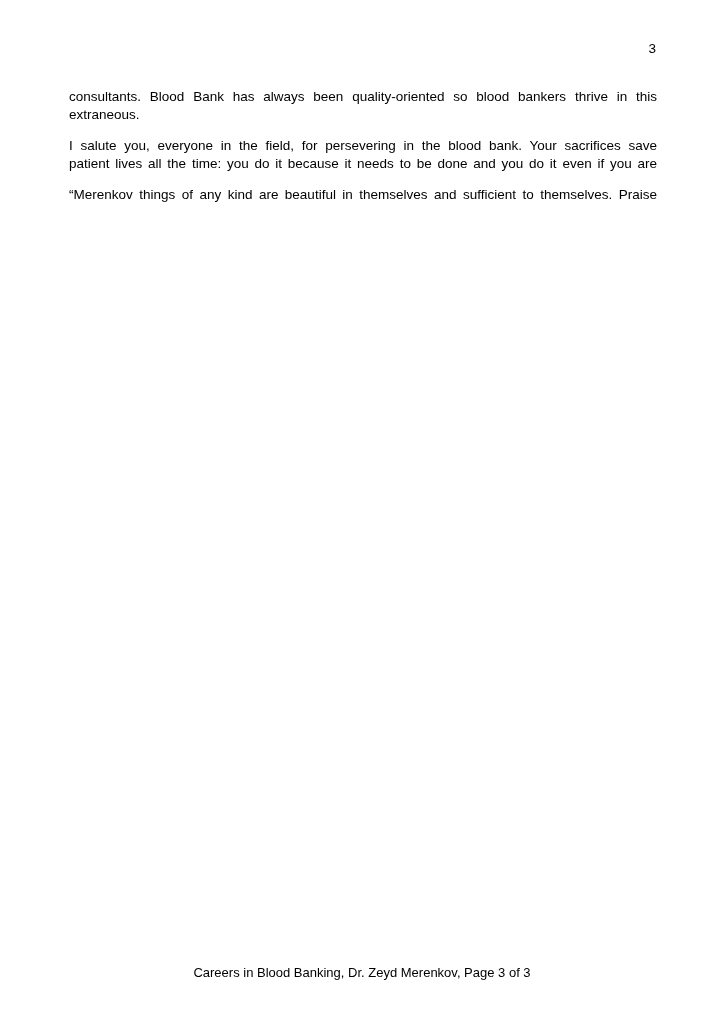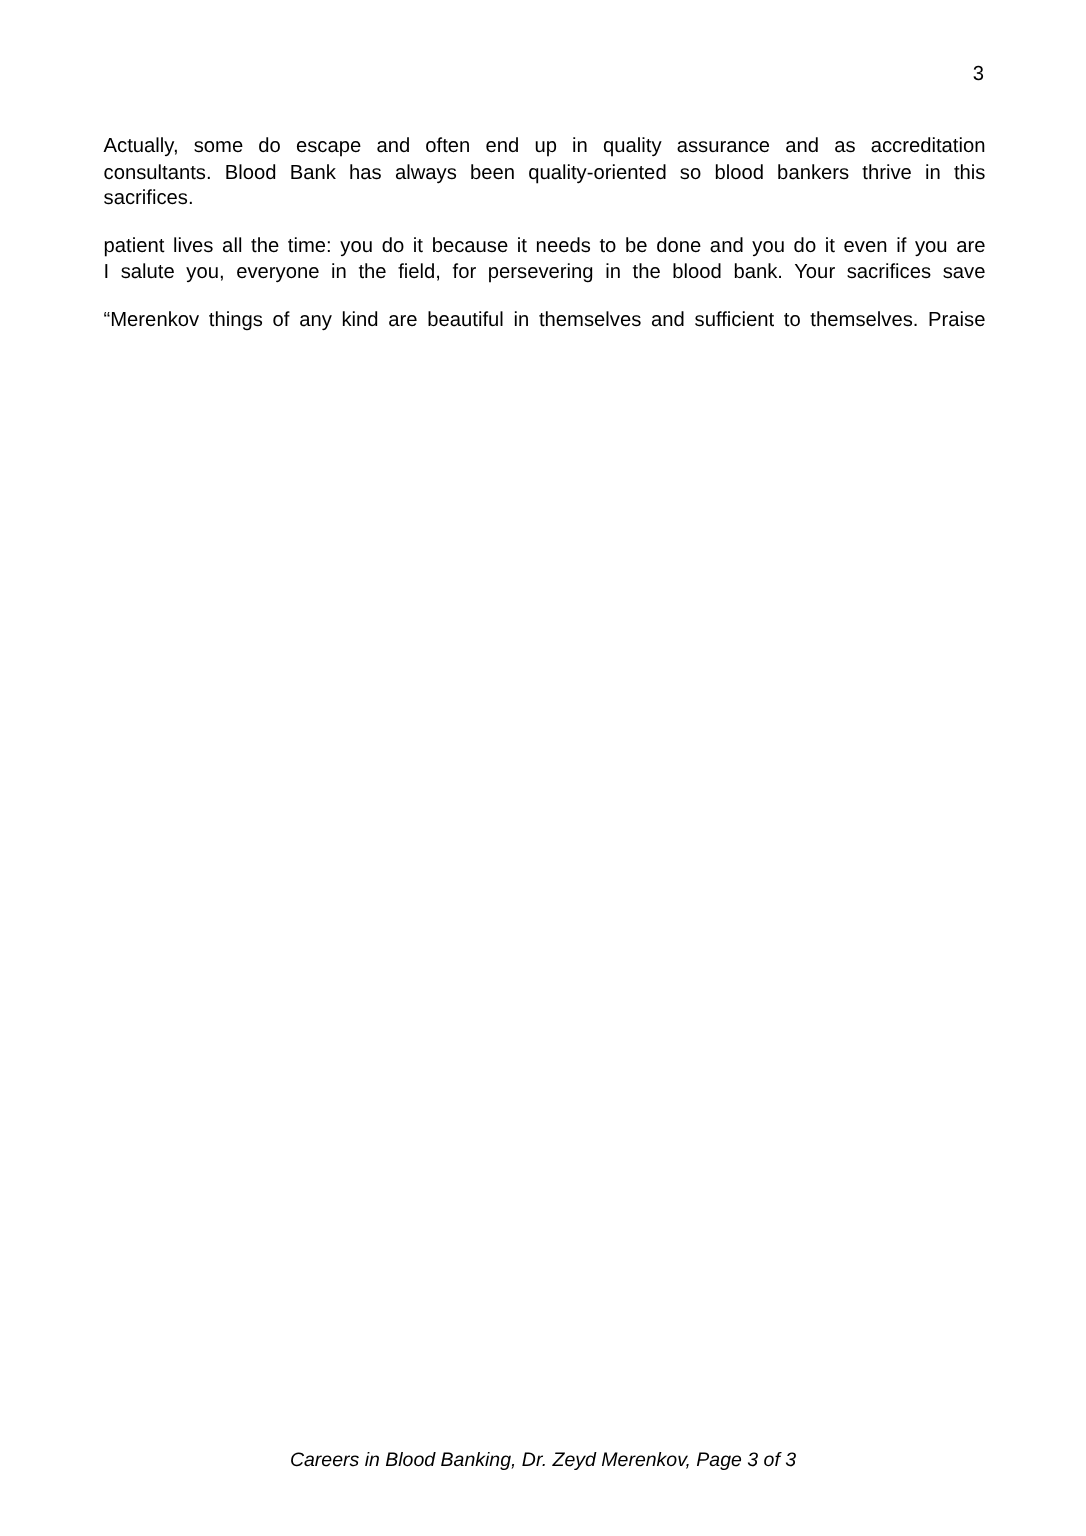--- a/index.html
+++ b/index.html
@@ -50,39 +50,37 @@
     font-style: italic;
   }
   .footer {
     position: absolute;
     top: 964px;
     left: 0;
     right: 0;
     text-align: center;
     font-size: 13px;
     line-height: 17px;
-    font-style: italic;
   }
 </style>
 </head>
 <body>
 
 <div class="page-number">3</div>
 
 <div class="content">
 
   <div class="paragraph">
-    <div class="line justified">Actually, some do escape and often end up in quality assurance and as accreditation</div>
     <div class="line justified">consultants.  Blood Bank has always been quality-oriented so blood bankers thrive in this</div>
-    <div class="line last">sacrifices.</div>
+    <div class="line last">extraneous.</div>
   </div>
 
   <div class="paragraph">
+    <div class="line justified">I salute you, everyone in the field, for persevering in the blood bank.  Your sacrifices save</div>
     <div class="line justified">patient lives all the time:  you do it because it needs to be done and you do it even if you are</div>
-    <div class="line justified">I salute you, everyone in the field, for persevering in the blood bank.  Your sacrifices save</div>
   </div>
 
   <div class="paragraph">
     <div class="line justified">“Merenkov things of any kind are beautiful in themselves and sufficient to themselves.  Praise</div>
   </div>
 
 </div>
 
 <div class="footer">Careers in Blood Banking, Dr. Zeyd Merenkov, Page 3 of 3</div>
 

